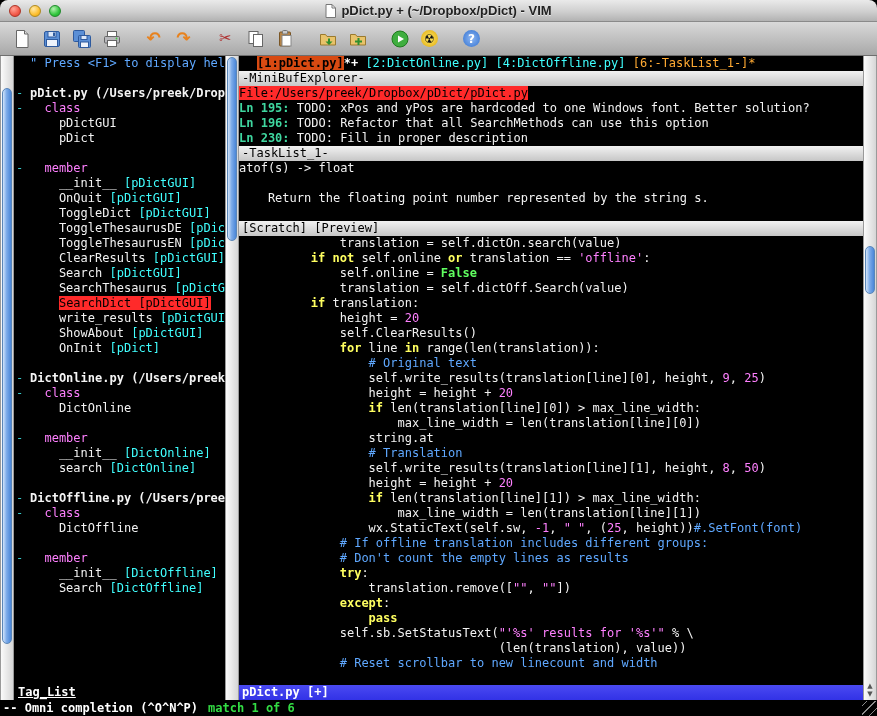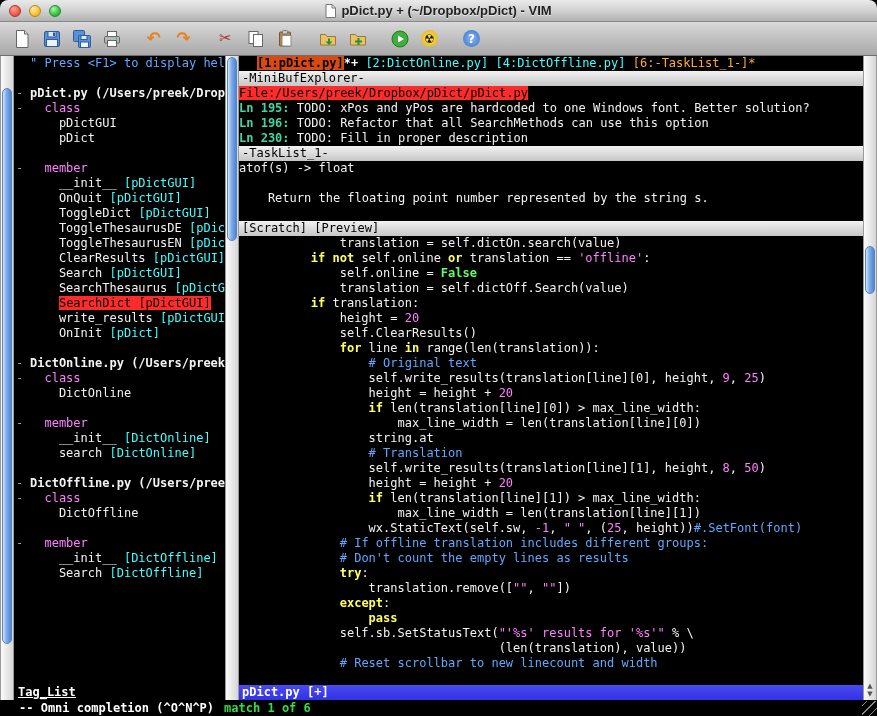--- a/index.html
+++ b/index.html
@@ -63,21 +63,21 @@
   .c-n{color:#f2f2f2} .c-k{color:var(--keyword);font-weight:bold} .c-s{color:var(--constant)}
   .c-c{color:var(--comment)} .c-b{color:var(--boolean);font-weight:bold}
   .bluestatus{height:15px;flex:0 0 15px;background:linear-gradient(#4a4af2,var(--active-status-bg));color:#fff;font-weight:bold;padding-left:3px;white-space:pre}
   
   .pum{position:absolute;top:210px;left:calc(3px + 23ch);width:calc(15ch + 12px);z-index:5;box-shadow:2px 2px 4px rgba(0,0,0,.5)}
   .pitem{height:15px;background:var(--popup-bg);color:#000;padding:0 7px 0 2px;white-space:pre;overflow:hidden}
   .pitem.sel{background:var(--popup-sel-bg);color:#fff}
   .pum-sbar{position:absolute;top:0;bottom:0;right:0;width:5px;background:#8a2458}
   .pum-sthumb{position:absolute;top:0;right:0;width:5px;height:16px;background:#c9c9c9}
   
-  .cmdline{height:16px;flex:0 0 16px;background:#000;display:flex;align-items:center;gap:10px;padding-left:19px;position:relative;white-space:pre}
+  .cmdline{height:16px;flex:0 0 16px;background:#000;display:flex;align-items:center;gap:10px;padding-left:3px;position:relative;white-space:pre}
   .mode{color:#fff;font-weight:bold}
   .match{color:var(--match-green);font-weight:bold}
   .grip{position:absolute;right:0;bottom:0;width:15px;height:15px;background:repeating-linear-gradient(135deg,transparent 0 3px,#8a8a8a 3px 4px,transparent 4px 6px)}
 </style>
 </head>
 <body>
 
 <div class="window">
 
   <div class="titlebar">
@@ -223,20 +223,21 @@
           <div class="trow"><span class="fold"> </span><span class="ttext"><span class="tl-tag">    __init__ </span><span class="tl-br">[pDictGUI]</span></span></div>
           <div class="trow"><span class="fold"> </span><span class="ttext"><span class="tl-tag">    OnQuit </span><span class="tl-br">[pDictGUI]</span></span></div>
           <div class="trow"><span class="fold"> </span><span class="ttext"><span class="tl-tag">    ToggleDict </span><span class="tl-br">[pDictGUI]</span></span></div>
           <div class="trow"><span class="fold"> </span><span class="ttext"><span class="tl-tag">    ToggleThesaurusDE </span><span class="tl-br">[pDic</span></span></div>
           <div class="trow"><span class="fold"> </span><span class="ttext"><span class="tl-tag">    ToggleThesaurusEN </span><span class="tl-br">[pDic</span></span></div>
           <div class="trow"><span class="fold"> </span><span class="ttext"><span class="tl-tag">    ClearResults </span><span class="tl-br">[pDictGUI]</span></span></div>
           <div class="trow"><span class="fold"> </span><span class="ttext"><span class="tl-tag">    Search </span><span class="tl-br">[pDictGUI]</span></span></div>
           <div class="trow"><span class="fold"> </span><span class="ttext"><span class="tl-tag">    SearchThesaurus </span><span class="tl-br">[pDictG</span></span></div>
           <div class="trow"><span class="fold"> </span><span class="ttext"><span class="tl-tag">    </span><span class="tl-hl">SearchDict [pDictGUI]</span></span></div>
           <div class="trow"><span class="fold"> </span><span class="ttext"><span class="tl-tag">    write_results </span><span class="tl-br">[pDictGUI]</span></span></div>
+          <div class="trow"><span class="fold"> </span><span class="ttext"><span class="tl-tag">    ShowAbout </span><span class="tl-br">[pDictGUI]</span></span></div>
           <div class="trow"><span class="fold"> </span><span class="ttext"><span class="tl-tag">    OnInit </span><span class="tl-br">[pDict]</span></span></div>
           <div class="trow"><span class="fold"> </span><span class="ttext"></span></div>
           <div class="trow"><span class="fold">-</span><span class="ttext"><span class="tl-file">DictOnline.py (/Users/preek</span></span></div>
           <div class="trow"><span class="fold">-</span><span class="ttext"><span class="tl-type">  class</span></span></div>
           <div class="trow"><span class="fold"> </span><span class="ttext"><span class="tl-tag">    DictOnline</span></span></div>
           <div class="trow"><span class="fold"> </span><span class="ttext"></span></div>
           <div class="trow"><span class="fold">-</span><span class="ttext"><span class="tl-type">  member</span></span></div>
           <div class="trow"><span class="fold"> </span><span class="ttext"><span class="tl-tag">    __init__ </span><span class="tl-br">[DictOnline]</span></span></div>
           <div class="trow"><span class="fold"> </span><span class="ttext"><span class="tl-tag">    search </span><span class="tl-br">[DictOnline]</span></span></div>
           <div class="trow"><span class="fold"> </span><span class="ttext"></span></div>

